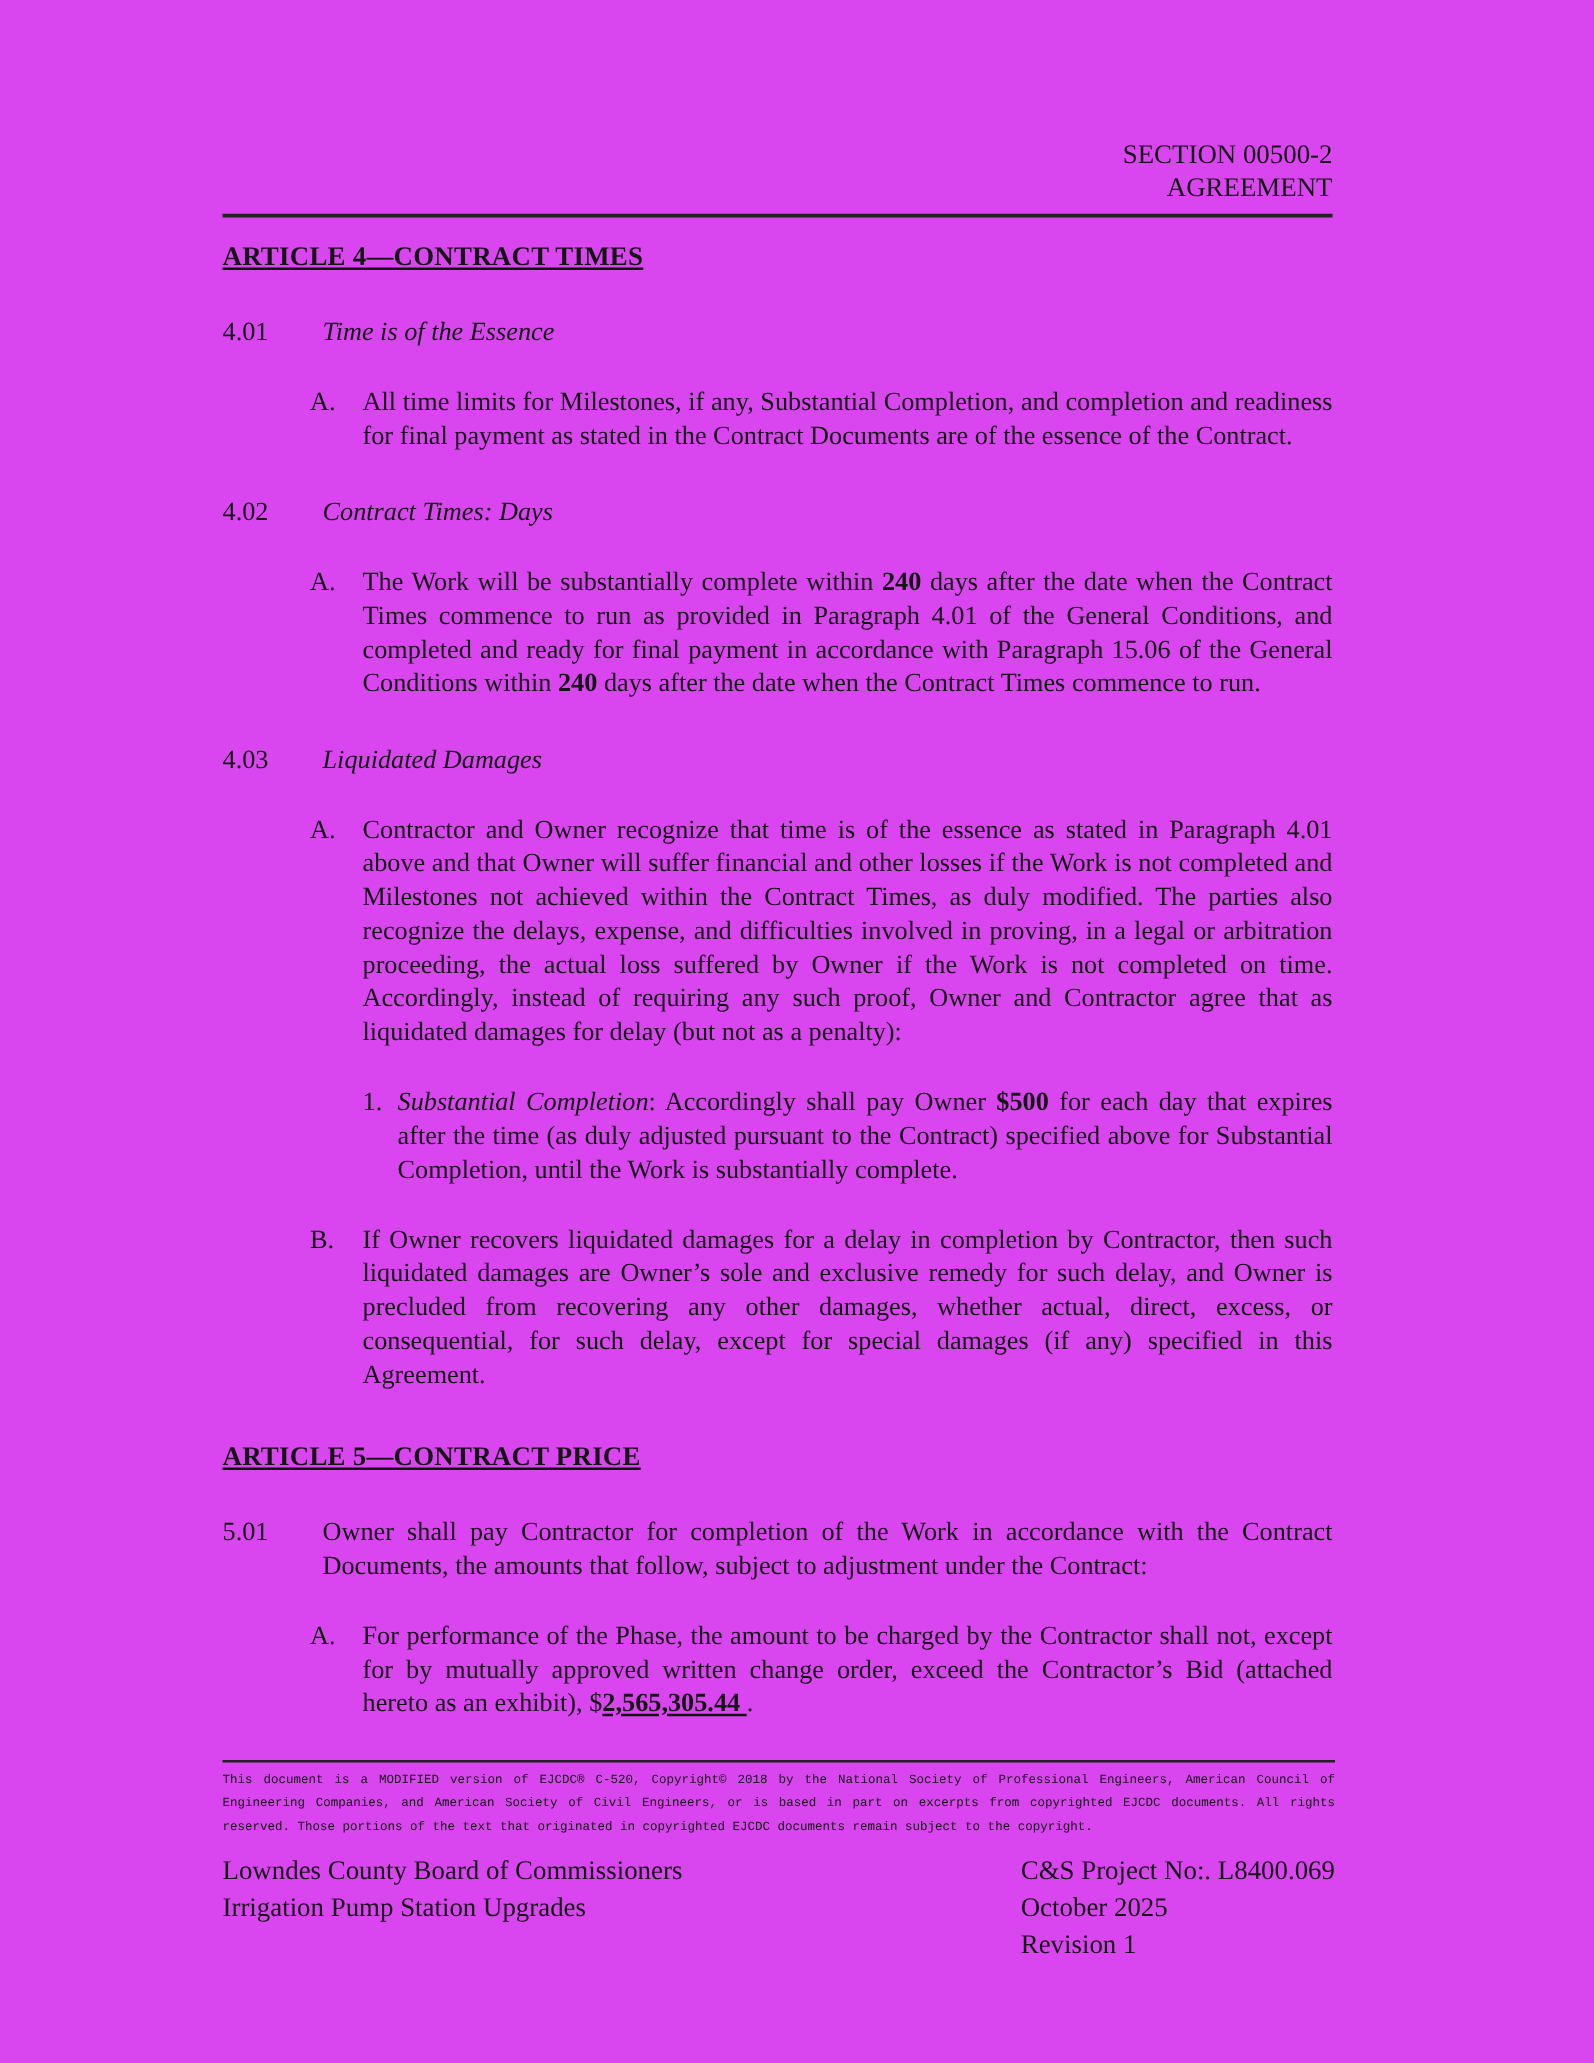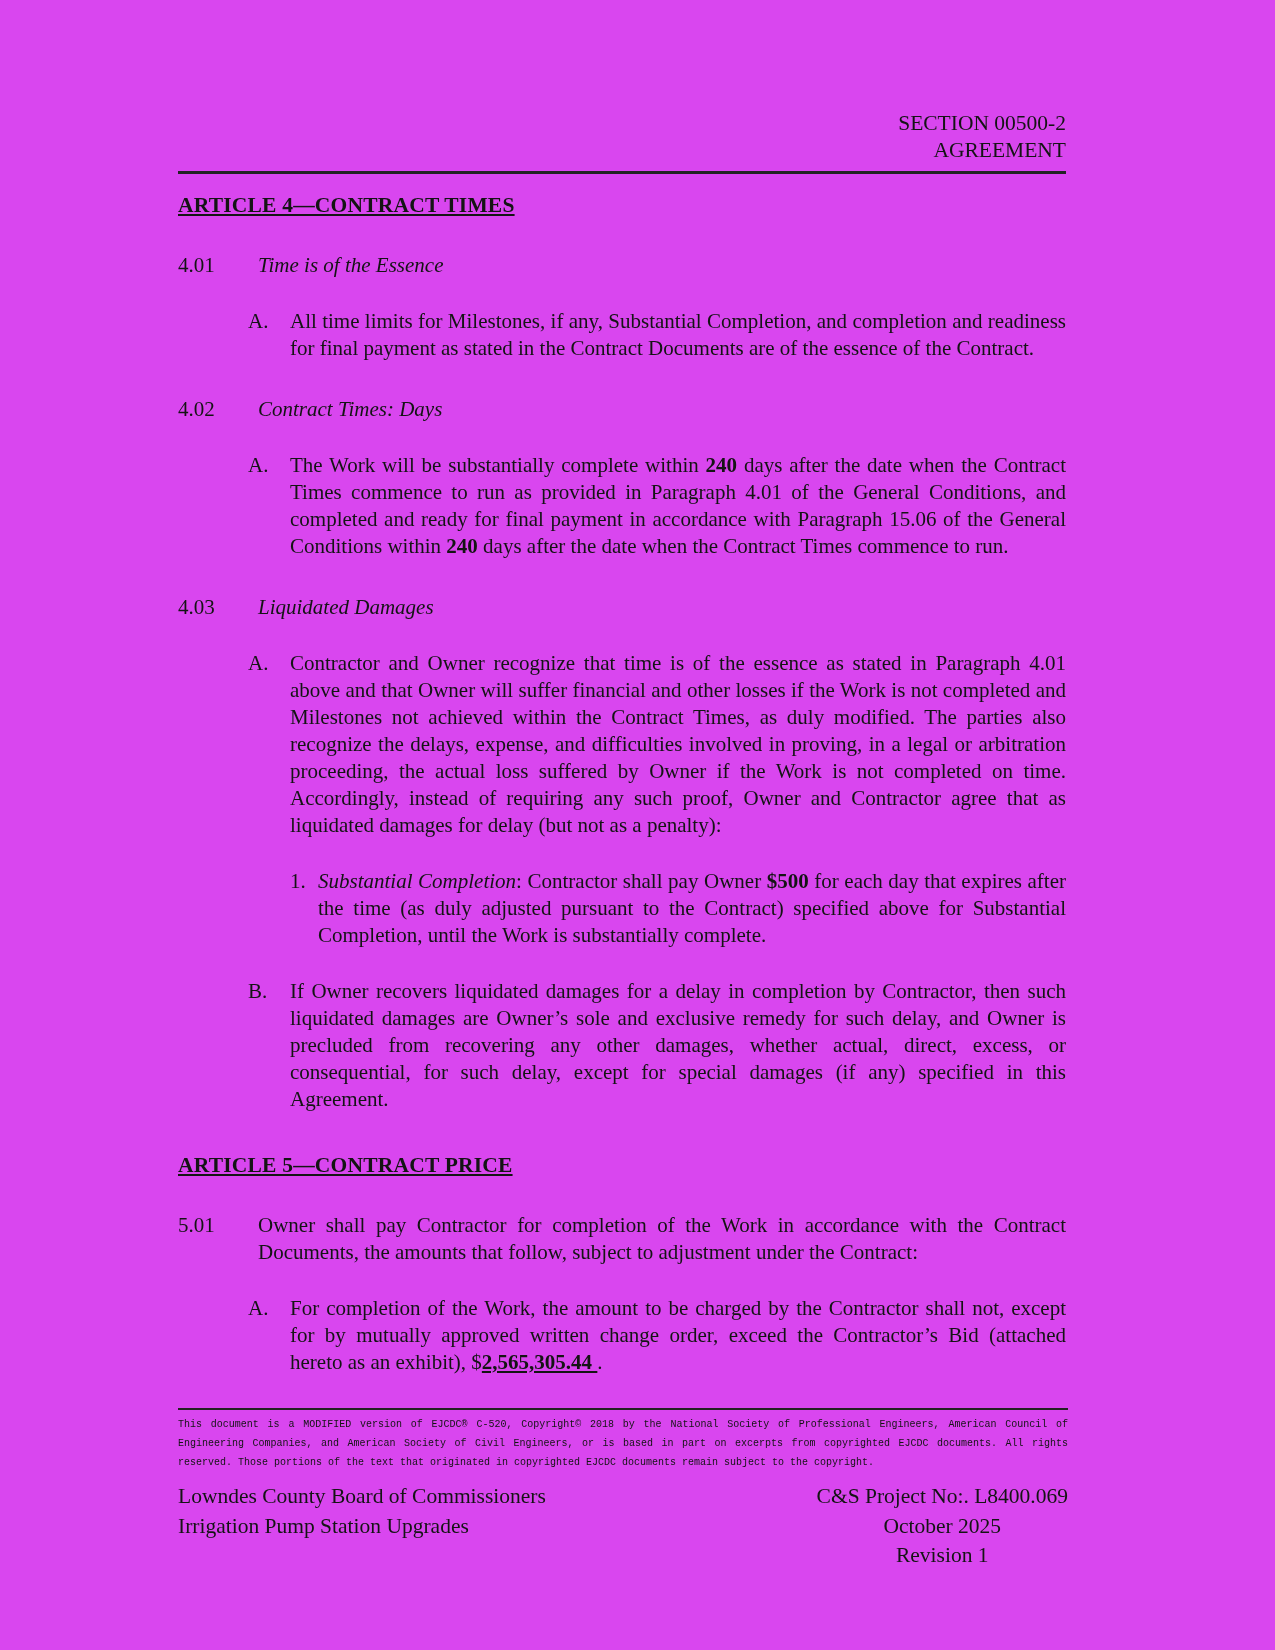--- a/index.html
+++ b/index.html
@@ -74,21 +74,21 @@
     text-align: justify;
     font-family: Liberation Mono, monospace;
   }
   .footer-rows {
     display: flex;
     justify-content: space-between;
     margin-top: 10px;
     font-size: 21.5px;
     line-height: 29.5px;
   }
-  .footer-right { text-align: center; }
+  .footer-right { text-align: left; }
 </style>
 </head>
 <body>
 
 <div class="page">
   <div class="content">
 
     <div class="page-header">
       <div>SECTION 00500-2</div>
       <div>AGREEMENT</div>
@@ -122,38 +122,38 @@
       <div class="section-heading">Liquidated Damages</div>
     </div>
 
     <div class="para indent-1">
       <div class="para-label">A.</div>
       <div class="para-body">Contractor and Owner recognize that time is of the essence as stated in Paragraph 4.01 above and that Owner will suffer financial and other losses if the Work is not completed and Milestones not achieved within the Contract Times, as duly modified. The parties also recognize the delays, expense, and difficulties involved in proving, in a legal or arbitration proceeding, the actual loss suffered by Owner if the Work is not completed on time. Accordingly, instead of requiring any such proof, Owner and Contractor agree that as liquidated damages for delay (but not as a penalty):</div>
     </div>
 
     <div class="para indent-2">
       <div class="para-label-sm">1.</div>
-      <div class="para-body"><i>Substantial Completion</i><span>: Contractor shall pay Owner </span><b>$500</b><span> for each day that expires after the time (as duly adjusted pursuant to the Contract) specified above for Substantial Completion, until the Work is substantially complete.</span></div>
+      <div class="para-body"><i>Substantial Completion</i><span>: Accordingly shall pay Owner </span><b>$500</b><span> for each day that expires after the time (as duly adjusted pursuant to the Contract) specified above for Substantial Completion, until the Work is substantially complete.</span></div>
     </div>
 
     <div class="para indent-1">
       <div class="para-label">B.</div>
       <div class="para-body">If Owner recovers liquidated damages for a delay in completion by Contractor, then such liquidated damages are Owner’s sole and exclusive remedy for such delay, and Owner is precluded from recovering any other damages, whether actual, direct, excess, or consequential, for such delay, except for special damages (if any) specified in this Agreement.</div>
     </div>
 
     <div class="article-title mt-lg">ARTICLE 5—CONTRACT PRICE</div>
 
     <div class="section-row">
       <div class="section-num">5.01</div>
       <div class="section-body">Owner shall pay Contractor for completion of the Work in accordance with the Contract Documents, the amounts that follow, subject to adjustment under the Contract:</div>
     </div>
 
     <div class="para indent-1">
       <div class="para-label">A.</div>
-      <div class="para-body"><span>For completion of the Work, the amount to be charged by the Contractor shall not, except for by mutually approved written change order, exceed the Contractor’s Bid (attached hereto as an exhibit), $</span><b class="u">2,565,305.44 </b><span>.</span></div>
+      <div class="para-body"><span>For performance of the Phase, the amount to be charged by the Contractor shall not, except for by mutually approved written change order, exceed the Contractor’s Bid (attached hereto as an exhibit), $</span><b class="u">2,565,305.44 </b><span>.</span></div>
     </div>
 
   </div>
 
   <div class="bottom">
     <hr class="bottom-rule">
     <div class="footnote">This document is a MODIFIED version of EJCDC® C-520, Copyright© 2018 by the National Society of Professional Engineers, American Council of Engineering Companies, and American Society of Civil Engineers, or is based in part on excerpts from copyrighted EJCDC documents. All rights reserved. Those portions of the text that originated in copyrighted EJCDC documents remain subject to the copyright.</div>
     <div class="footer-rows">
       <div class="footer-left">
         <div>Lowndes County Board of Commissioners</div>

